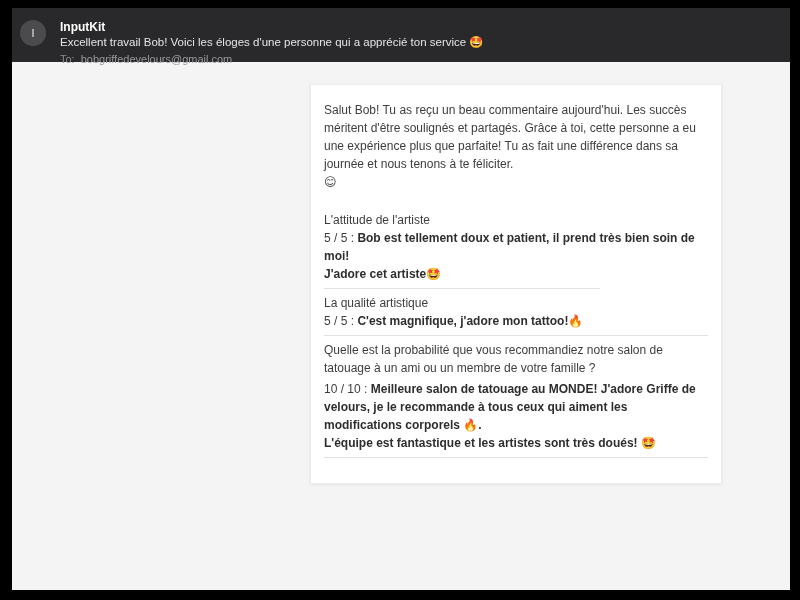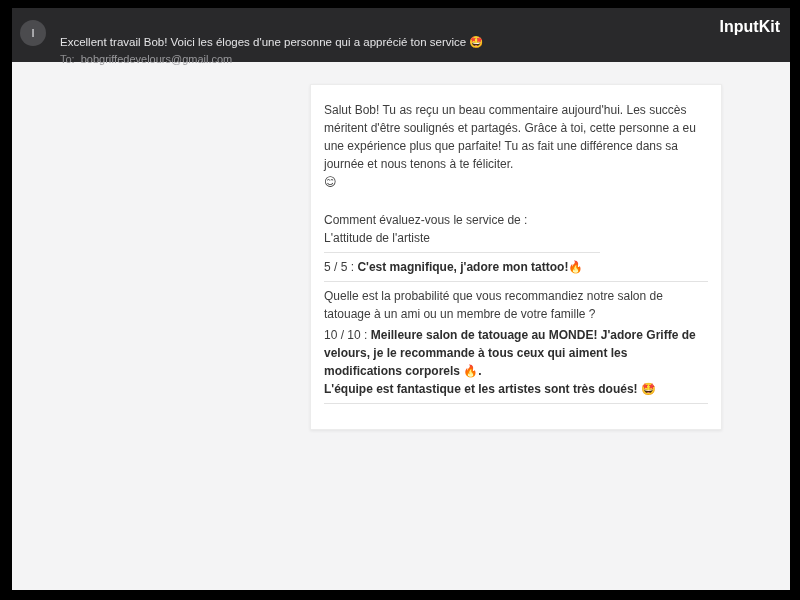--- a/index.html
+++ b/index.html
@@ -22,21 +22,21 @@
     padding:12px 10px 0 8px;
   }
   .avatar {
     width:26px; height:26px; border-radius:50%;
     background:#4b4b4e; color:#bcbcbf;
     font-size:11px; font-weight:bold;
     display:flex; align-items:center; justify-content:center;
     margin:0 14px 0 0; flex:0 0 auto;
   }
   .header-lines { flex:1; min-width:0; }
-  .sender-name { color:#ffffff; font-size:16px; font-weight:bold; line-height:14px;text-align:right; }
+  .sender-name { color:#ffffff; font-size:12px; font-weight:bold; line-height:14px; }
   .subject-line { color:#e4e4e6; font-size:11.5px; line-height:15px; margin-top:1px; white-space:nowrap; overflow:hidden; }
   .to-line { font-size:11px; line-height:14px; margin-top:2px; color:#929295; }
   .to-label { font-weight:normal; color:#8b8b8e; margin-right:6px; }
   .to-address { color:#98989b; }
   
   .canvas { position:relative; flex:1; }
   .email-col { position:absolute; left:298px; top:22px; width:412px; }
   .card {
     background:#ffffff;
     border:1px solid #ececec;
@@ -76,28 +76,33 @@
   </div>
 
   <div class="canvas">
     <div class="email-col">
 
       <div class="card">
         <p class="pre p-intro">Salut Bob! Tu as reçu un beau commentaire aujourd'hui. Les succès méritent d'être soulignés et partagés. Grâce à toi, cette personne a eu une expérience plus que parfaite! Tu as fait une différence dans sa journée et nous tenons à te féliciter.
 😊</p>
 
 
-        <p>Comment évaluez-vous le service de :</p>
 
         <div>
           <p>L'attitude de l'artiste</p>
+          <p>
+            <span class="score">5 / 5 :</span>
+            <span class="bold pre">Bob est tellement doux et patient, il prend très bien soin de moi!
+J'adore cet artiste🤩</span>
+          </p>
         </div>
         <hr class="div div-short">
 
         <div>
+          <p>La qualité artistique</p>
           <p>
             <span class="score">5 / 5 :</span>
             <span class="bold pre">C'est magnifique, j'adore mon tattoo!🔥</span>
           </p>
         </div>
         <hr class="div">
 
         <p class="p-npsq">Quelle est la probabilité que vous recommandiez notre salon de tatouage à un ami ou un membre de votre famille ?</p>
         <p>
           <span class="score">10 / 10 :</span>

